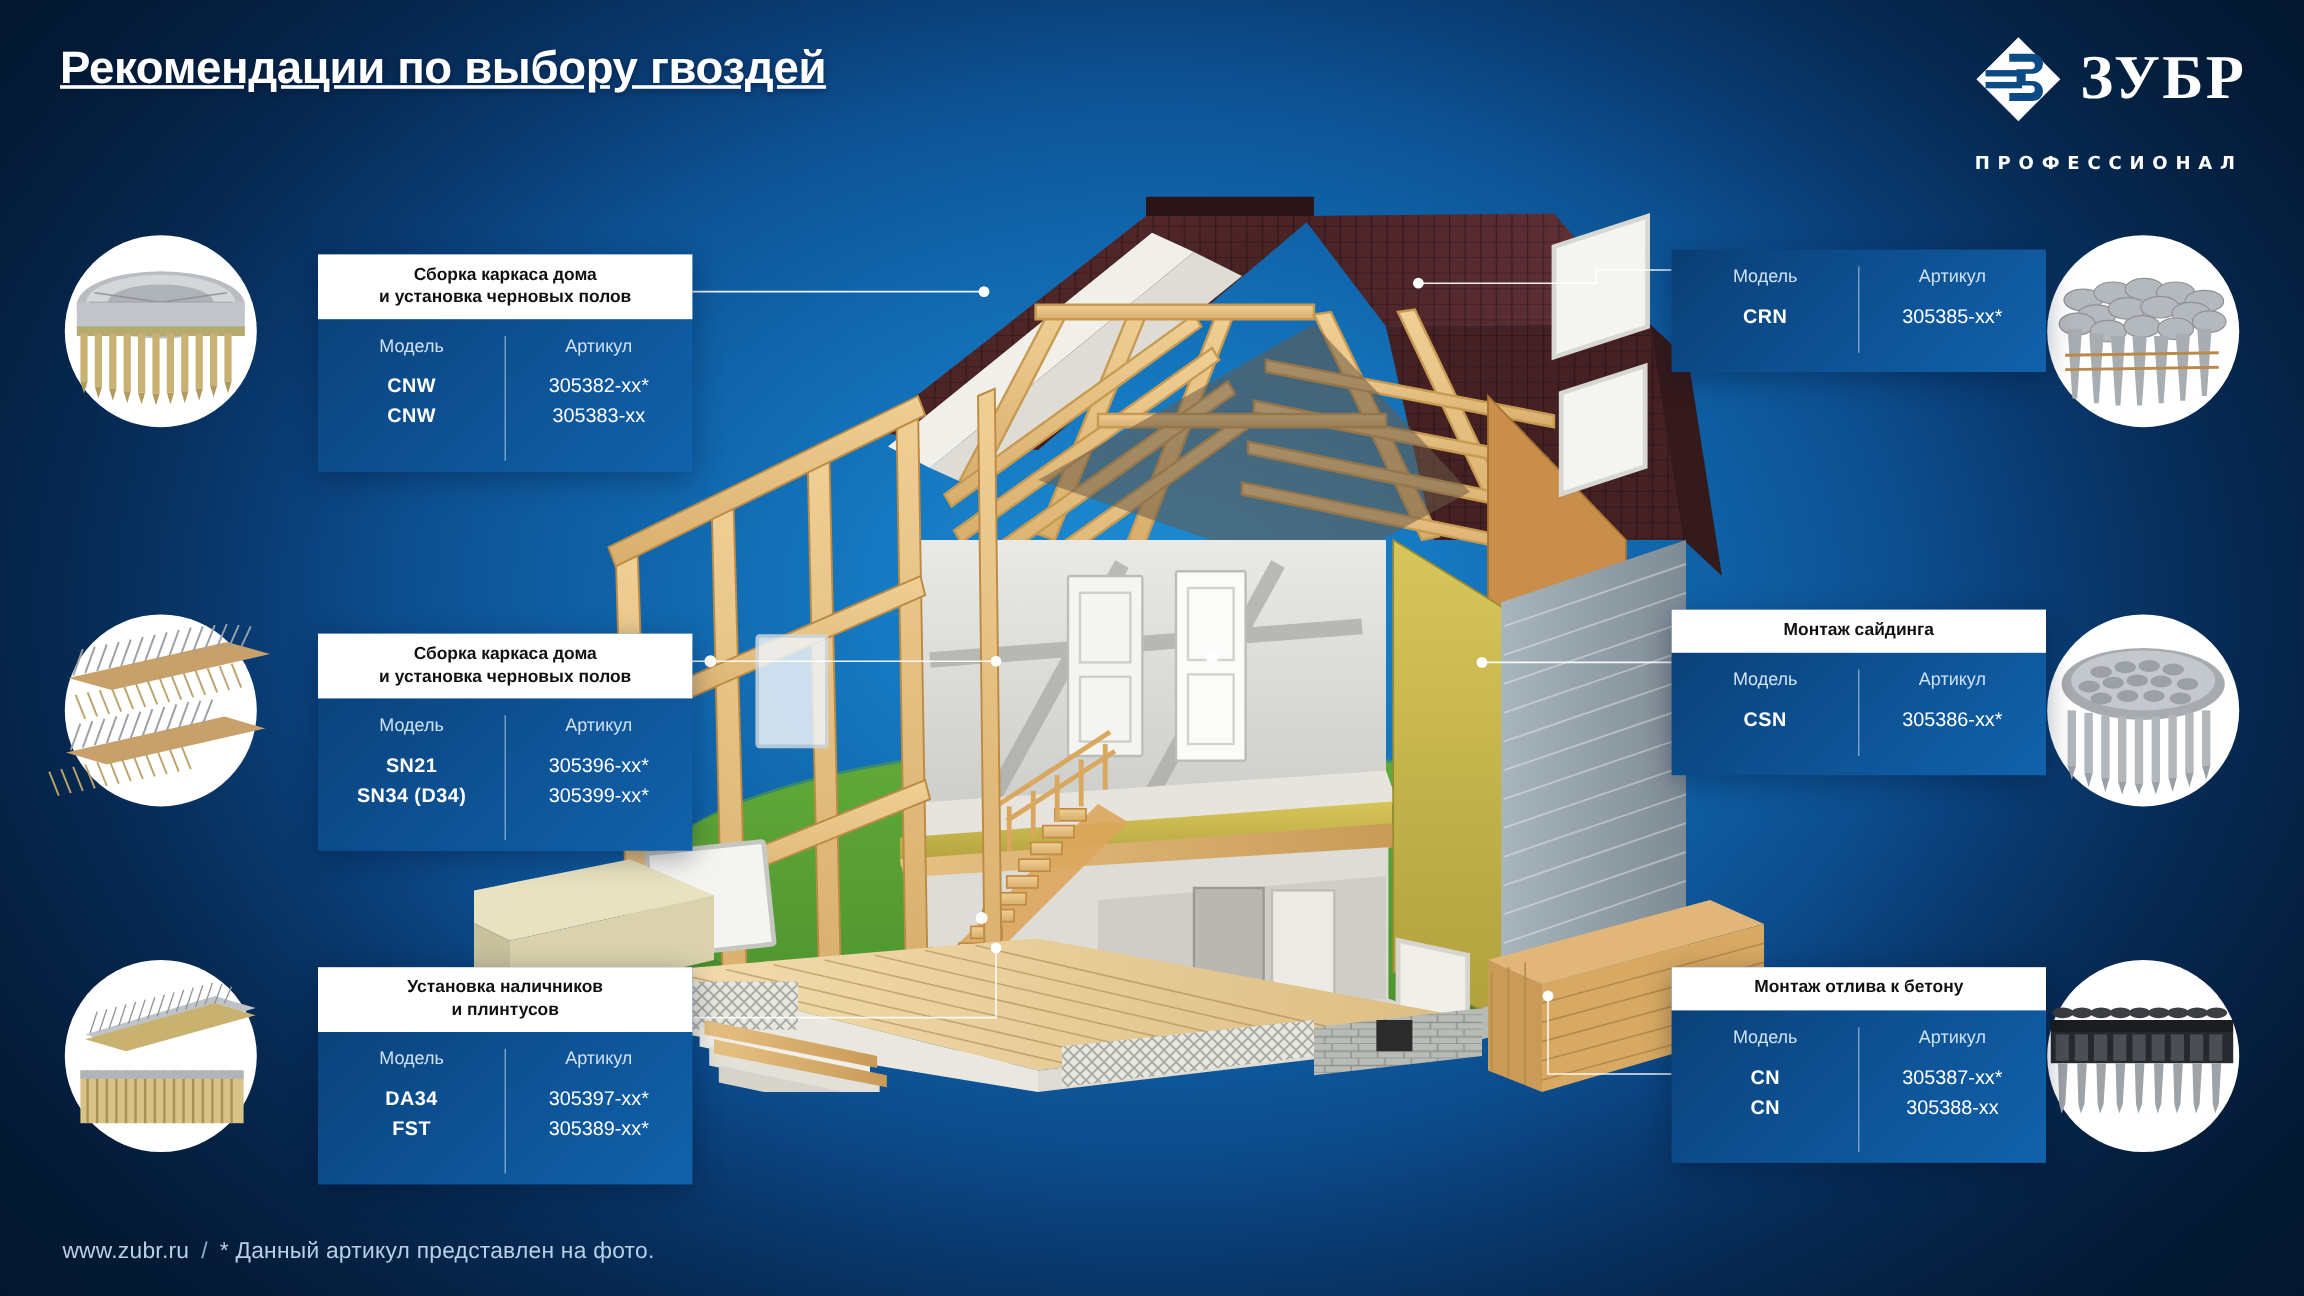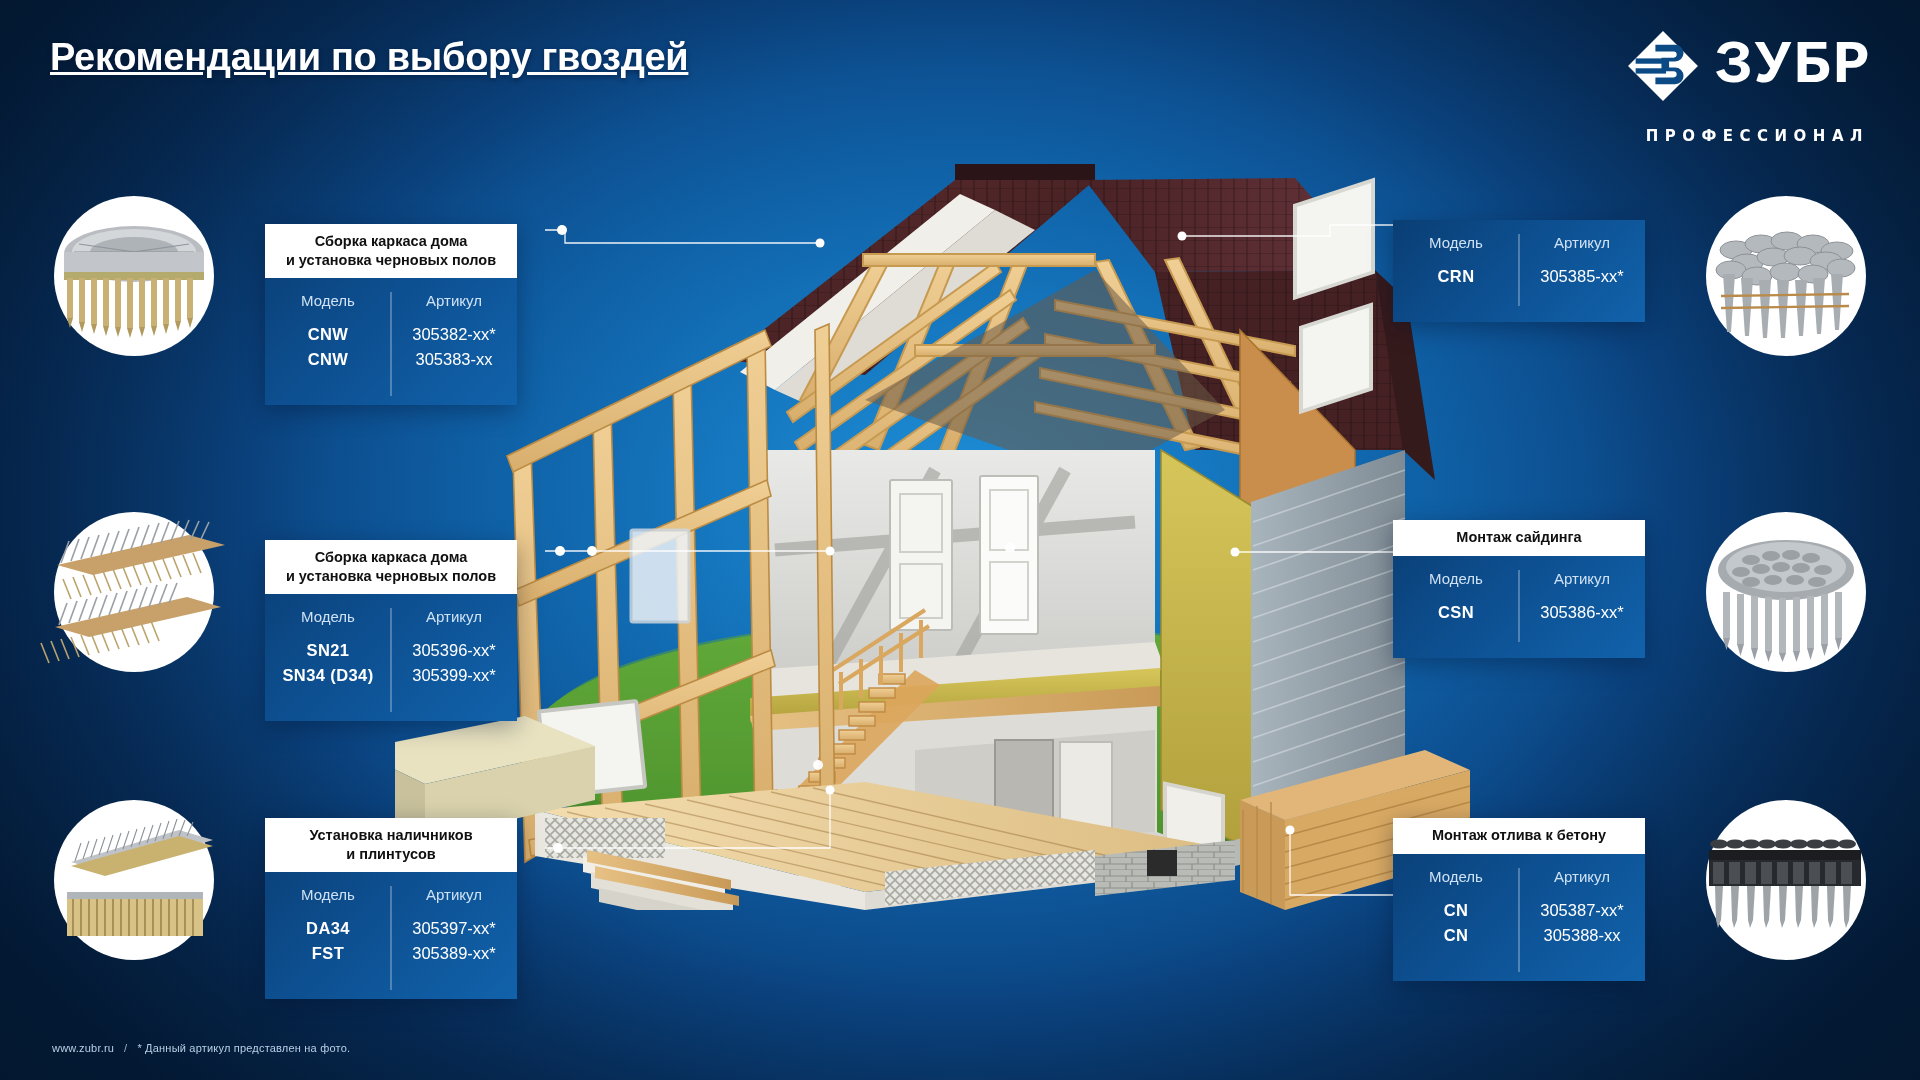--- a/index.html
+++ b/index.html
@@ -32,43 +32,42 @@
     z-index: 20;
     text-decoration: underline;
   }
   .logo-block {
     position: absolute; right: 48px; top: 28px;
     z-index: 20; display: flex; flex-direction: column; align-items: flex-end;
   }
   .logo-row { display: flex; align-items: center; gap: 14px; }
   .logo-mark { width: 76px; height: 76px; display:block; }
   .logo-word {
-    font-size: 62px; font-weight: bold; color: #fff;
+    font-size: 52px; font-weight: bold; color: #fff;
     letter-spacing: 2px; line-height: 0.95;
-    font-family: Liberation Mono, monospace;
+    font-family: Liberation Serif, serif;
   }
   .logo-sub {
     font-size: 15px; color: #ffffff; letter-spacing: 6.5px;
     margin-top: 23px; margin-right: 3px; font-weight: bold;
     font-family: "DejaVu Sans", sans-serif;
   }
 
   
   .house-wrap { position: absolute; left: 395px; top: 150px; width: 1120px; height: 760px; z-index: 5; }
 
   
   .leaders { position: absolute; inset: 0; z-index: 12; pointer-events: none; }
 
   
   .card {
     position: absolute; z-index: 16;
-    width: 252px;
+    width: 312px;
     background: linear-gradient(135deg, #0a3e74 0%, #0d4f90 45%, #1162ab 100%);
     box-shadow: 0 6px 22px rgba(0,15,40,0.35);
-    margin-top: 12px;
   }
   .card-head {
     background: #ffffff;
     color: #101010;
     font-size: 14.5px; font-weight: bold;
     text-align: center;
     padding: 8px 8px 9px 8px;
     line-height: 1.28;
   }
   .card-body { padding: 14px 0 32px 0; position: relative; }
@@ -92,21 +91,21 @@
     width: 160px; height: 160px; border-radius: 50%;
     background: #ffffff;
     display: flex; align-items: center; justify-content: center;
     overflow: visible;
   }
   .prod svg { display: block; overflow: visible; }
 
   
   .footer {
     position: absolute; left: 52px; bottom: 26px; z-index: 20;
-    font-size: 11px; color: #b9cfe6; letter-spacing: 0.2px;
+    font-size: 19px; color: #b9cfe6; letter-spacing: 0.2px;
   }
   .footer .sep { margin: 0 10px; color: #8fb0cf; }
 </style>
 </head>
 <body>
 
 <div id="stage">
 
   <div class="page-title">Рекомендации по выбору гвоздей</div>
 

